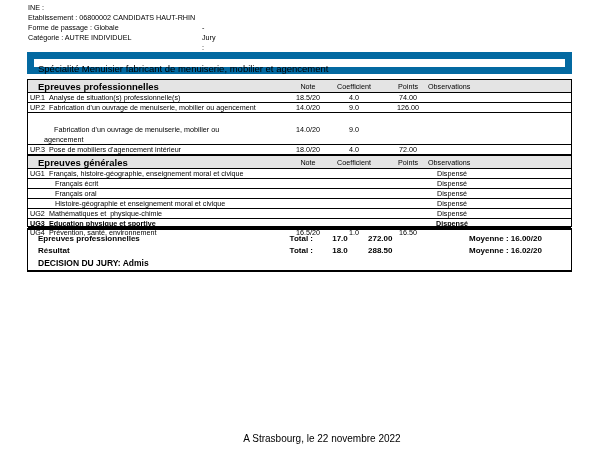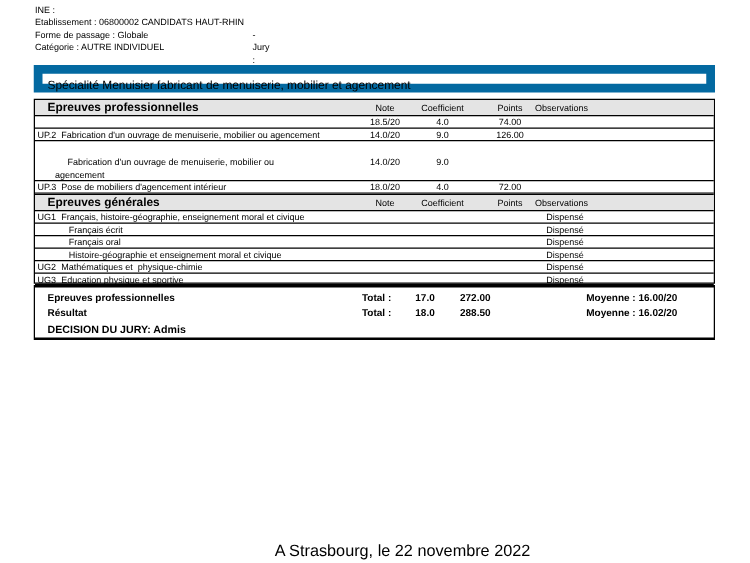--- a/index.html
+++ b/index.html
@@ -60,21 +60,21 @@
   .srow .s-label{position:absolute;left:10px;}
   .srow .s-total{position:absolute;left:225px;width:60px;text-align:right;}
   .srow .s-coeff{position:absolute;left:292px;width:40px;text-align:center;}
   .srow .s-points{position:absolute;left:340px;width:50px;text-align:left;}
   .srow .s-moyenne{position:absolute;left:441px;}
   #summary-r1{top:3px;}
   #summary-r2{top:15px;}
   #decision-line{position:absolute;left:10px;top:28px;font-size:8.5px;line-height:11px;}
 
   
-  #footer-date{left:122px;top:433px;width:400px;text-align:center;font-size:13px;}
+  #footer-date{left:122px;top:433px;width:400px;text-align:center;font-size:10px;}
 </style>
 </head>
 <body>
 
 <div class="abs" id="doc-header">
   <div>INE :</div>
   <div>Etablissement : 06800002 CANDIDATS HAUT-RHIN</div>
   <div id="hdr-line3">
     <span>Forme de passage : Globale</span>
     <span id="hdr-jury">- Jury :</span>
@@ -90,20 +90,21 @@
 
   <div class="band">
     <span class="band-title">Epreuves professionnelles</span>
     <span class="colh c-note">Note</span>
     <span class="colh c-coeff">Coefficient</span>
     <span class="colh c-points">Points</span>
     <span class="colh c-obs">Observations</span>
   </div>
 
   <div class="trow">
+    <span class="c c-label"><span class="code">UP.1</span><span>Analyse de situation(s) professionnelle(s)</span></span>
     <span class="c c-note">18.5/20</span>
     <span class="c c-coeff">4.0</span>
     <span class="c c-points">74.00</span>
   </div>
 
   <div class="trow">
     <span class="c c-label"><span class="code">UP.2</span><span>Fabrication d'un ouvrage de menuiserie, mobilier ou agencement</span></span>
     <span class="c c-note">14.0/20</span>
     <span class="c c-coeff">9.0</span>
     <span class="c c-points">126.00</span>
@@ -151,25 +152,31 @@
   <div class="trow">
     <span class="c c-label sub">Histoire-géographie et enseignement moral et civique</span>
     <span class="c c-obs">Dispensé</span>
   </div>
 
   <div class="trow">
     <span class="c c-label"><span class="code">UG2</span><span>Mathématiques et  physique-chimie</span></span>
     <span class="c c-obs">Dispensé</span>
   </div>
 
-  <div class="trow" style="height:9px;line-height:9px;">
+  <div class="trow" style="height:9px;line-height:9px;font-weight:bold;">
     <span class="c c-label"><span class="code">UG3</span><span>Education physique et sportive</span></span>
     <span class="c c-obs" style="line-height:9px;">Dispensé</span>
   </div>
 
+  <div class="trow last">
+    <span class="c c-label"><span class="code">UG4</span><span>Prévention, santé, environnement</span></span>
+    <span class="c c-note">16.5/20</span>
+    <span class="c c-coeff">1.0</span>
+    <span class="c c-points">16.50</span>
+  </div>
 
 </div>
 
 <div class="abs" id="summary-box">
   <div class="srow" id="summary-r1">
     <span class="s-label">Epreuves professionnelles</span>
     <span class="s-total">Total :</span>
     <span class="s-coeff">17.0</span>
     <span class="s-points">272.00</span>
     <span class="s-moyenne">Moyenne : 16.00/20</span>

